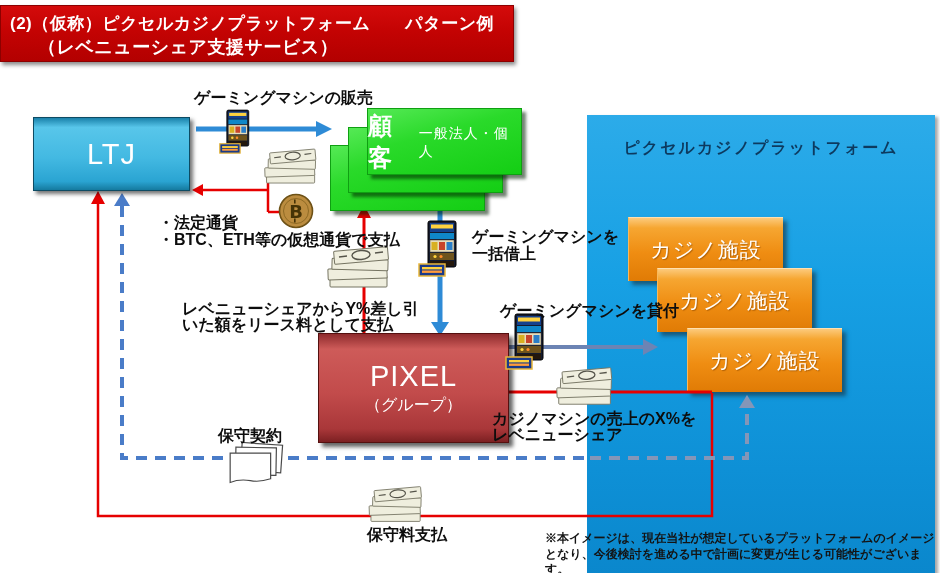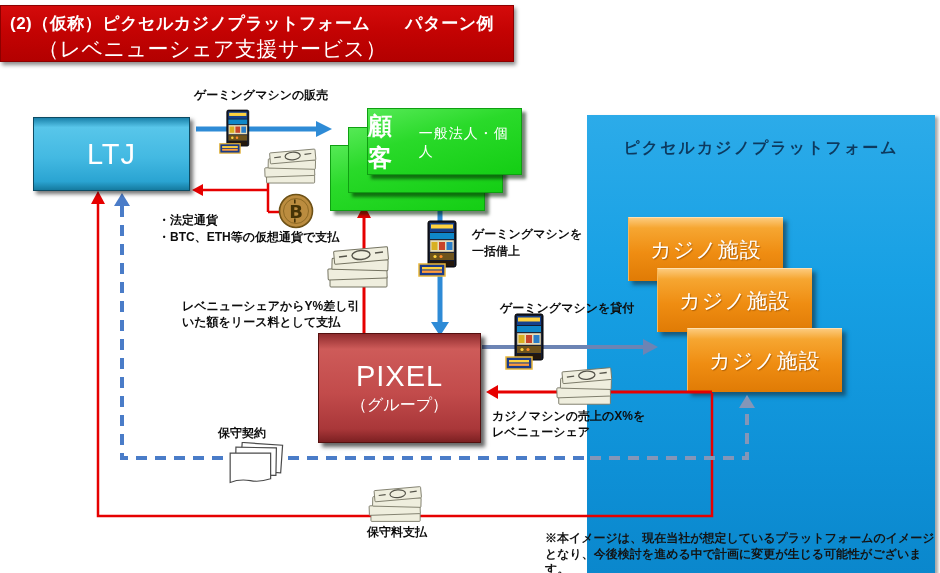--- a/index.html
+++ b/index.html
@@ -9,21 +9,21 @@
     overflow:hidden; font-family:"Liberation Sans", sans-serif;
   }
   
   .banner {
     position:absolute; left:0; top:5px; width:514px; height:57px;
     background:linear-gradient(180deg,#d40b0b 0%,#c40303 45%,#b30000 100%);
     border:1px solid #8d0000; box-shadow:2px 3px 4px rgba(0,0,0,.45);
     color:#fff; padding:6px 9px 0 9px;
   }
   .banner .l1 { font-size:17px; font-weight:700; letter-spacing:.5px; }
-  .banner .l2 { font-size:21px; font-weight:400; letter-spacing:.5px; padding-left:28px; }
+  .banner .l2 { font-size:18px; font-weight:700; letter-spacing:.5px; padding-left:28px; }
   
   .platform {
     position:absolute; left:587px; top:115px; width:348px; height:473px;
     background:linear-gradient(180deg,#2cabe9 0%,#17a0e4 35%,#0e90d6 75%,#0a86cb 100%);
     box-shadow:3px 2px 3px rgba(0,0,0,.35);
   }
   .platform-title {
     position:absolute; left:0; top:23px; width:100%; text-align:center;
     color:#0d3a5f; font-size:16px; font-weight:700; letter-spacing:2px;
   }
@@ -48,30 +48,30 @@
   .cust {
     position:absolute; width:155px; height:66px;
     background:linear-gradient(165deg,#55e955 0%,#2ada2a 40%,#14ce14 100%);
     border:1px solid #0f9f12; box-shadow:4px 4px 3px rgba(0,30,0,.55);
   }
   .cust.front { display:flex; flex-direction:row; align-items:center; justify-content:center; }
   .cust-title { color:#fff; font-size:24px; font-weight:600; letter-spacing:2px; }
   .cust-sub { color:#fff; font-size:14px; font-weight:500; margin-top:2px; letter-spacing:1px; }
   
   .pixel {
-    position:absolute; left:318px; top:333px; width:163px; height:110px;
+    position:absolute; left:318px; top:333px; width:191px; height:110px;
     background:linear-gradient(180deg,#8e2b2d 0%,#ce5b59 14%,#c24b4b 55%,#a93739 88%,#7c2022 100%);
     border:1px solid #55100f; box-shadow:4px 4px 4px rgba(0,0,0,.6);
     display:flex; flex-direction:column; align-items:center; justify-content:center; color:#fff;
   }
   .pixel-title { font-size:29px; font-weight:400; letter-spacing:1px; }
   .pixel-sub { font-size:16px; font-weight:400; margin-top:2px; }
   
   .lbl {
-    position:absolute; font-size:12px; font-weight:700; color:#0d0d0d;
+    position:absolute; font-size:16px; font-weight:700; color:#0d0d0d;
     white-space:nowrap; line-height:1.25;
   }
   .note {
     position:absolute; left:545px; top:531px; width:392px;
     font-size:12px; font-weight:700; color:#141414; line-height:1.3;
   }
   
   .flows { position:absolute; left:0; top:0; width:940px; height:573px; }
   .icon { position:absolute; }
   .icon svg { width:100%; height:100%; display:block; }

